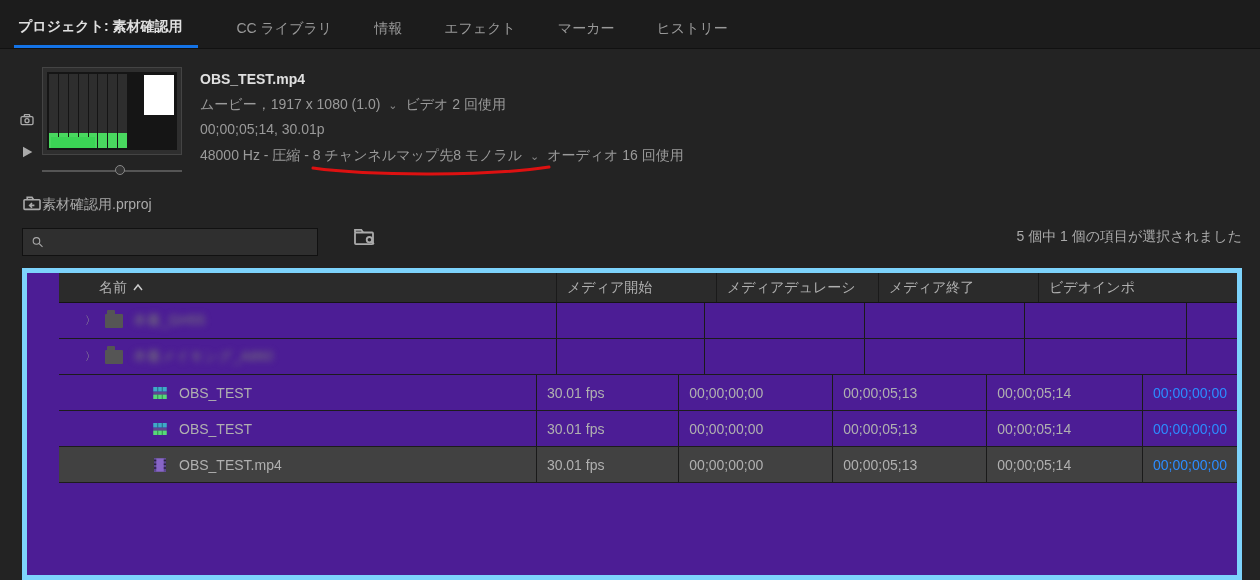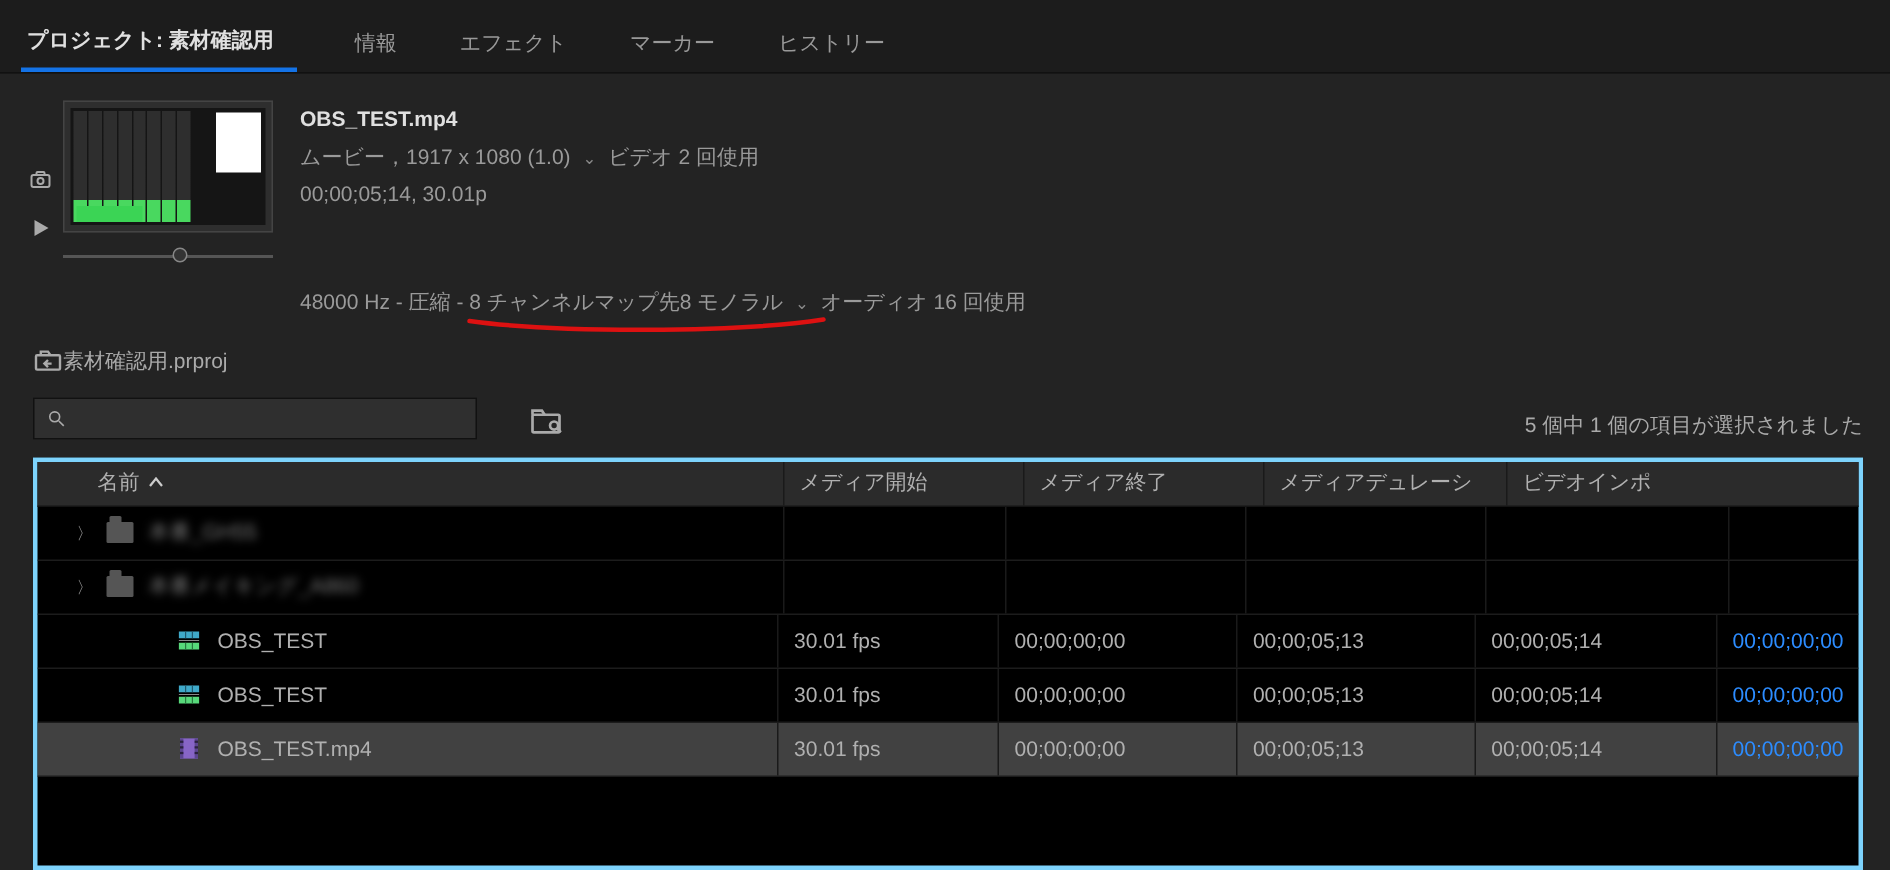--- a/index.html
+++ b/index.html
@@ -24,35 +24,35 @@
   .thumb-doc { position:absolute; right:3px; top:3px; width:30px; height:40px; background:#fff; }
   .thumb-slider { width:140px; height:14px; position:relative; }
   .thumb-slider::before{content:"";position:absolute;left:0;right:0;top:50%;height:2px;background:#555;}
   .thumb-slider .knob{position:absolute;left:56%;top:50%;width:10px;height:10px;margin:-5px 0 0 -5px;border:1px solid #888;border-radius:50%;background:#333;}
   .icon-btn { width:18px; height:18px; display:flex; align-items:center; justify-content:center; color:#999; }
   .icon-btn svg { width:16px; height:16px; }
   .meta-col { flex:1; line-height:1.8; font-size:14px; }
   .meta-col .file-title { color:#e0e0e0; font-weight:600; }
   .meta-col .meta-line { color:#9a9a9a; }
   .meta-col .chev { font-size:11px; color:#888; padding:0 4px; }
-  .underline-anno { position:relative;margin-top:46px; }
+  .underline-anno { position:relative; }
   .underline-anno svg { position:absolute; left:0; bottom:-10px; }
 
   
   .project-line { display:flex; align-items:center; padding:18px 14px 0 22px; color:#aaa; font-size:14px; }
 
   
-  .search-row { display:flex; align-items:flex-end; gap:35px; padding:14px 18px 6px 22px; }
+  .search-row { display:flex; align-items:flex-start; gap:35px; padding:14px 18px 6px 22px; }
   .search-box { width:296px; height:28px; background:#2f2f2f; border:1px solid #111; display:flex; align-items:center; padding:0 8px; color:#aaa; }
   .search-box svg { width:14px; height:14px; margin-right:4px; }
   .folder-icon { color:#888; }
   .status-text { margin-left:auto; color:#aaa; font-size:14px; }
 
   
-  .list-wrap { margin:6px 18px 0 22px; border:3px solid #7dd3fc; background:#000000; flex:1; display:flex; flex-direction:column;}
+  .list-wrap { margin:6px 18px 0 22px; border:5px solid #7dd3fc; background:#4c1d95; flex:1; display:flex; flex-direction:column;padding-left:32px;}
   .list-header { display:flex; background:#2b2b2b; height:30px; border-bottom:1px solid #141414;}
   .list-header .col, .list-row .col { padding:6px 10px; font-size:14px; color:#b0b0b0; border-right:1px solid #1a1a1a; display:flex; align-items:center;}
   .col.name  { width:498px; }
   .col.fps   { width:148px; }
   .col.m1    { width:160px; }
   .col.m2    { width:160px; }
   .col.m3    { width:162px; }
   .col.m4    { flex:1; border-right:none;}
   .sort-caret { margin-left:6px; }
   .sort-caret svg { width:10px; height:10px; }
@@ -77,20 +77,21 @@
     <div class="tab active">
       <span>プロジェクト: 素材確認用</span>
       <span class="menu-glyph">
         <svg viewBox="0 0 16 16">
             <line x1="1" y1="3" x2="12" y2="3" stroke="#bbb" stroke-width="2"></line>
             <line x1="1" y1="8" x2="12" y2="8" stroke="#bbb" stroke-width="2"></line>
             <line x1="1" y1="13" x2="12" y2="13" stroke="#bbb" stroke-width="2"></line>
           </svg>
       </span>
     </div>
+    <div class="tab"><span>CC ライブラリ</span></div>
     <div class="tab"><span>情報</span></div>
     <div class="tab"><span>エフェクト</span></div>
     <div class="tab"><span>マーカー</span></div>
     <div class="tab"><span>ヒストリー</span></div>
   </div>
 
   <div class="preview-row">
     <div style="display:flex;gap:6px;">
       <div style="display:flex;flex-direction:column;gap:14px;padding-top:44px;">
         <div class="icon-btn">
@@ -187,25 +188,25 @@
       <div class="col name">
         <span style="width:30px;"></span>
         <span>名前</span>
         <span class="sort-caret"><svg viewBox="0 0 10 10">
               <polyline points="1,7 5,2 9,7" fill="none" stroke="#ccc" stroke-width="1.5"></polyline>
             </svg></span>
       </div>
       <div class="col m1">
           <span>メディア開始</span>
         </div>
+      <div class="col m3">
+          <span>メディアデュレーシ</span>
+        </div>
       <div class="col m2">
           <span>メディア終了</span>
-        </div>
-      <div class="col m3">
-          <span>メディアデュレーシ</span>
         </div>
       <div class="col m4">
           <span>ビデオインポ</span>
         </div>
     </div>
     <div class="list-body" id="list-body">
         <div class="list-row">
           <div class="col name">
             <span class="twisty">〉</span>
             <span class="row-icon">

